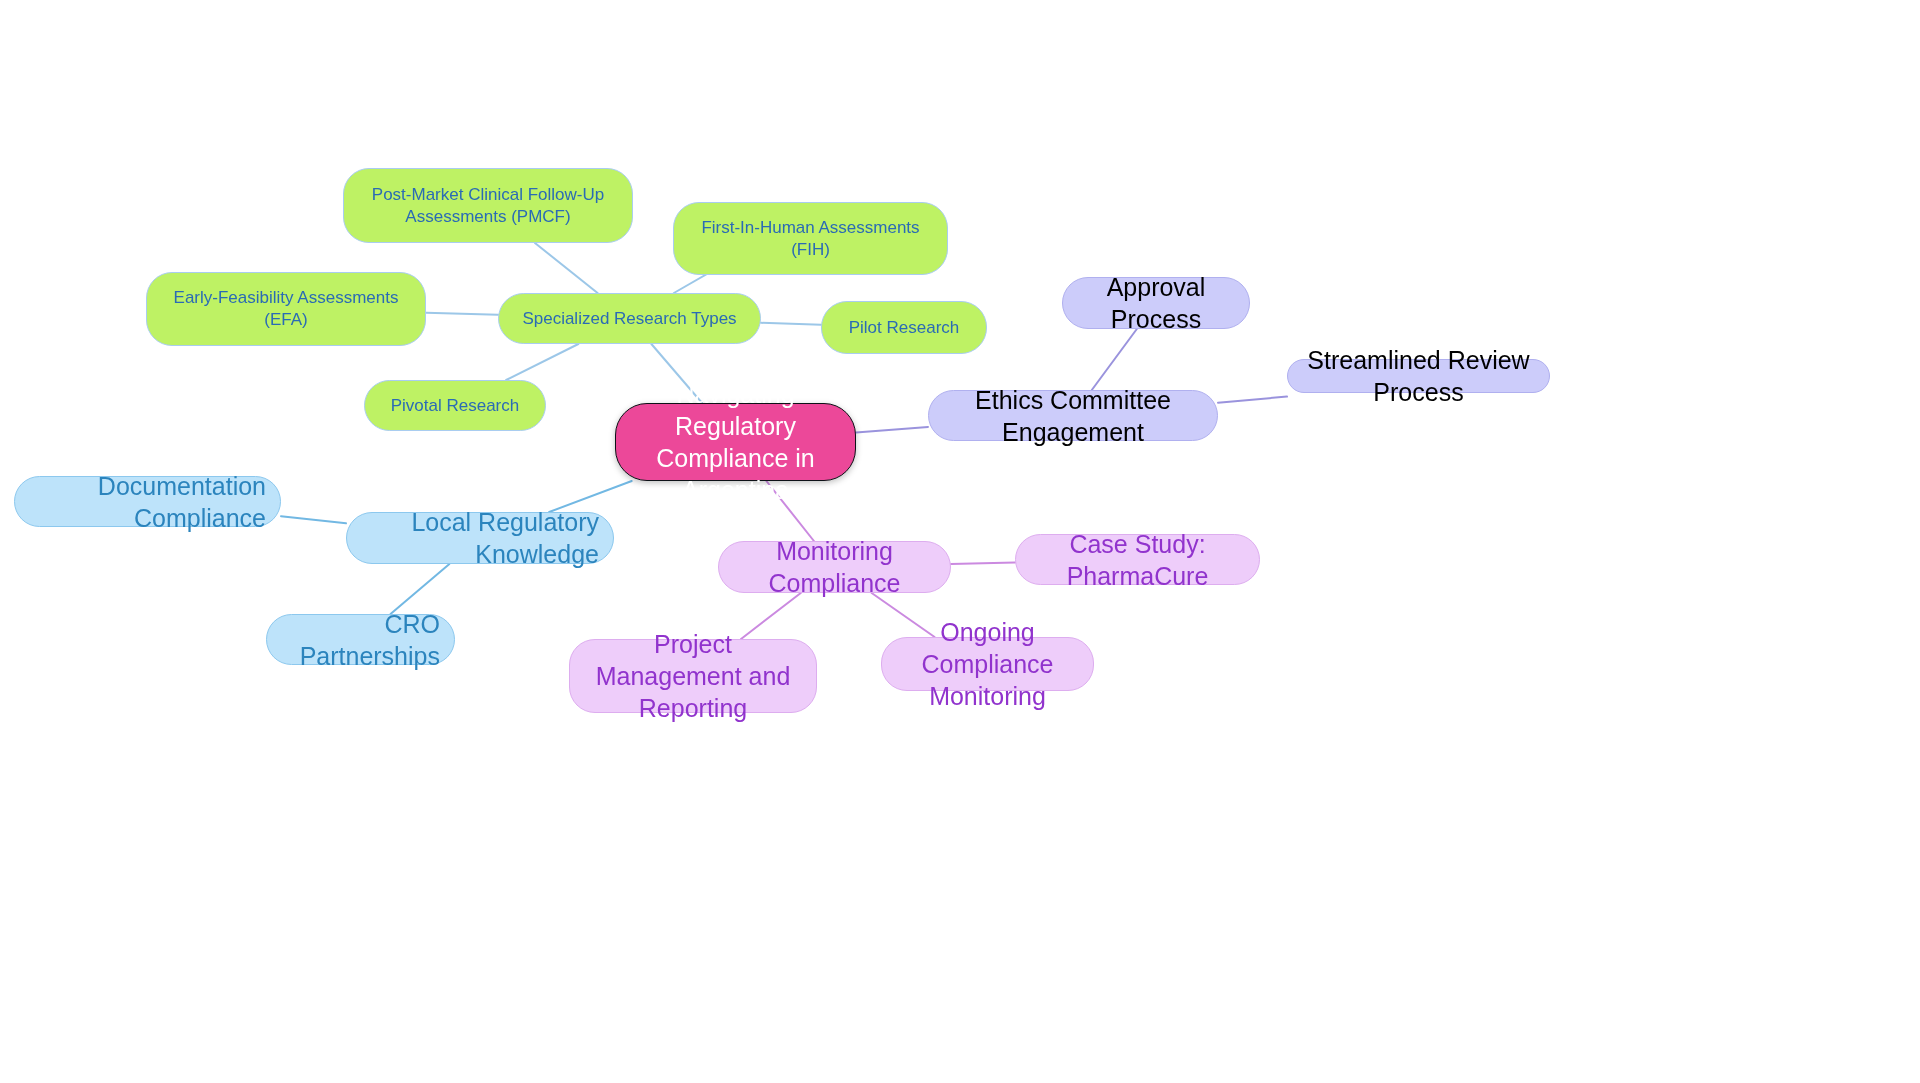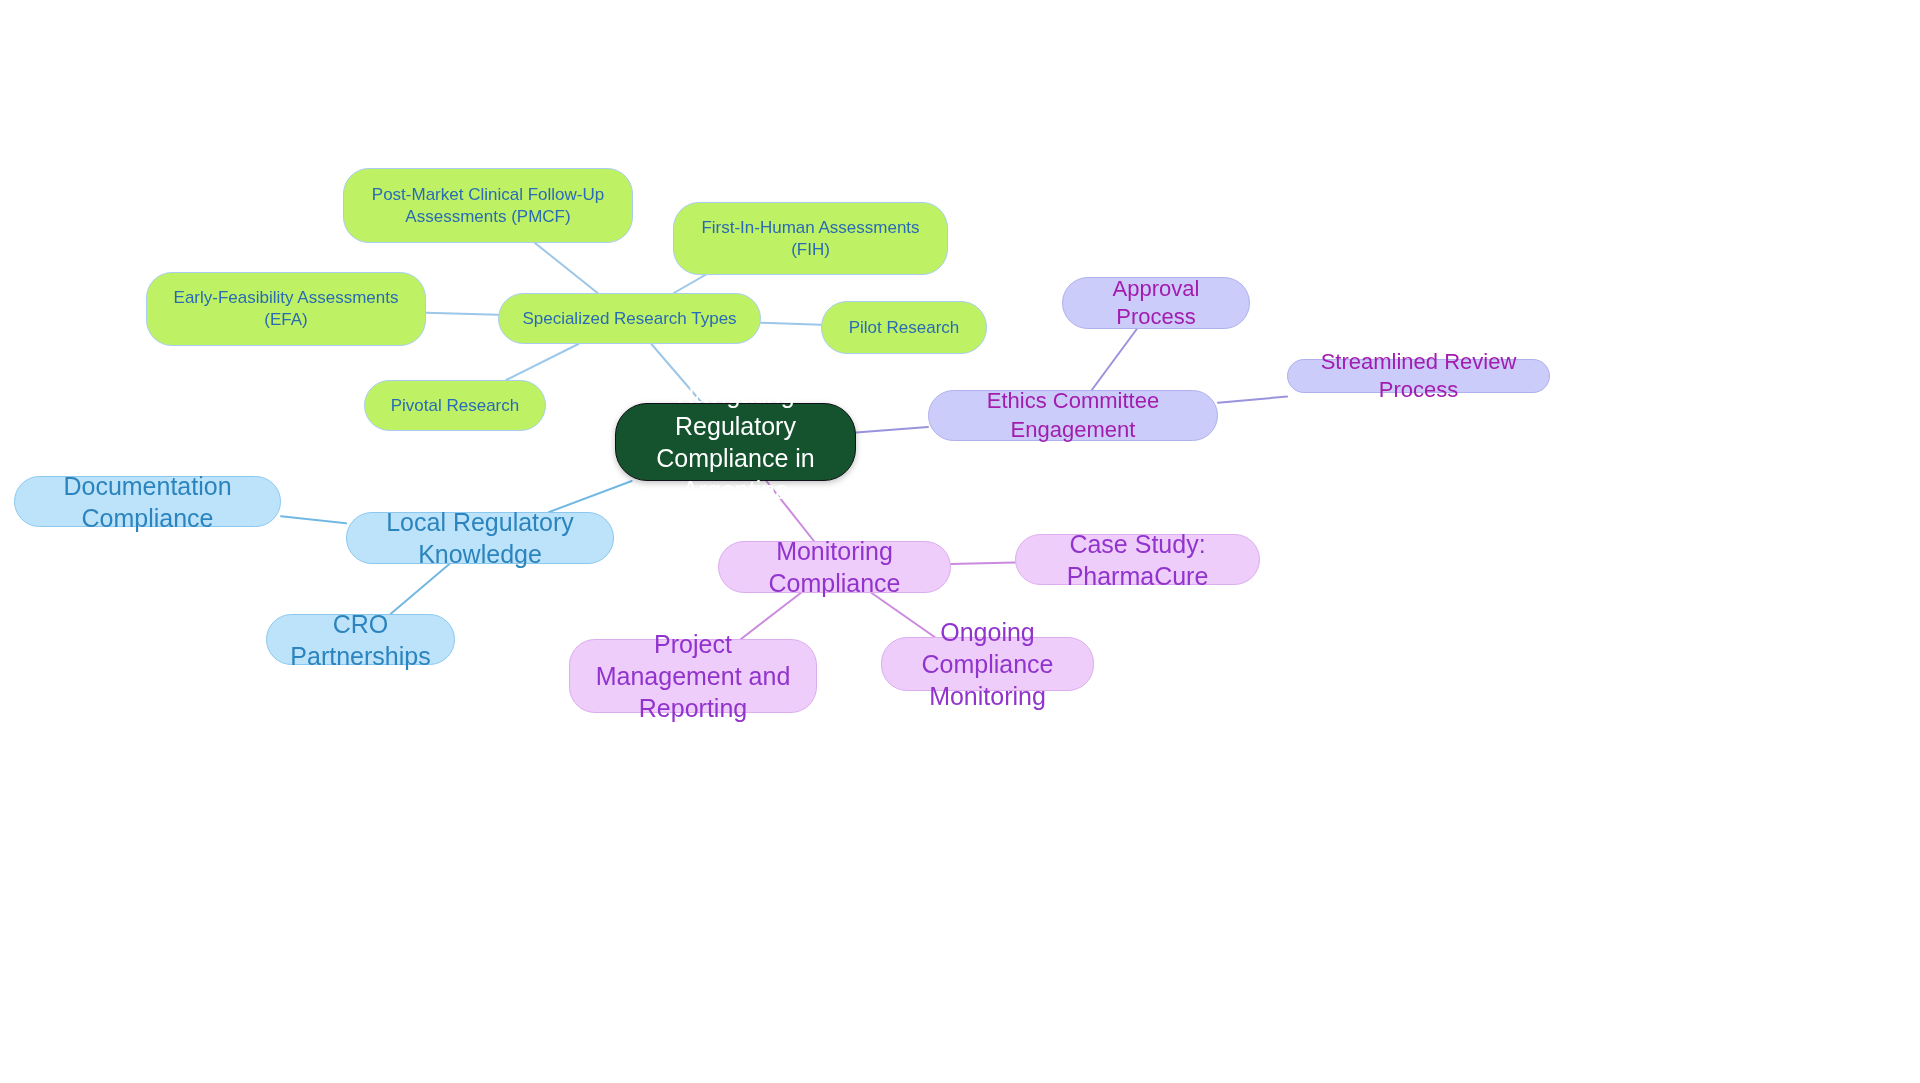--- a/index.html
+++ b/index.html
@@ -33,47 +33,48 @@
     justify-content: center;
     text-align: center;
     border-radius: 26px;
     border-style: solid;
     border-width: 1.5px;
     line-height: 1.28;
     white-space: pre-line;
     padding: 6px 14px;
   }
   .node.root {
-    background: #14532d;
+    background: #ec4899;
     border-color: #0d1117;
     color: #ffffff;
     font-size: 25px;
     border-radius: 32px;
     box-shadow: 0 2px 6px rgba(0,0,0,0.25);
   }
   
   .node.branch-a {
     background: #bef264;
     border-color: #a9cdf0;
     color: #2a6bb5;
     font-size: 17px;
   }
   
   .node.branch-b {
     background: #ccccfa;
     border-color: #b0b0ef;
-    color: #a21caf;
-    font-size: 22px;
+    color: #000000;
+    font-size: 25px;
   }
   
   .node.branch-c {
     background: #bde3fa;
     border-color: #8cc8ee;
     color: #2b84bd;
     font-size: 25px;
+    text-align: right;
   }
   
   .node.branch-d {
     background: #eecdfa;
     border-color: #ddadef;
     color: #9133cd;
     font-size: 25px;
   }
 </style>
 </head>

